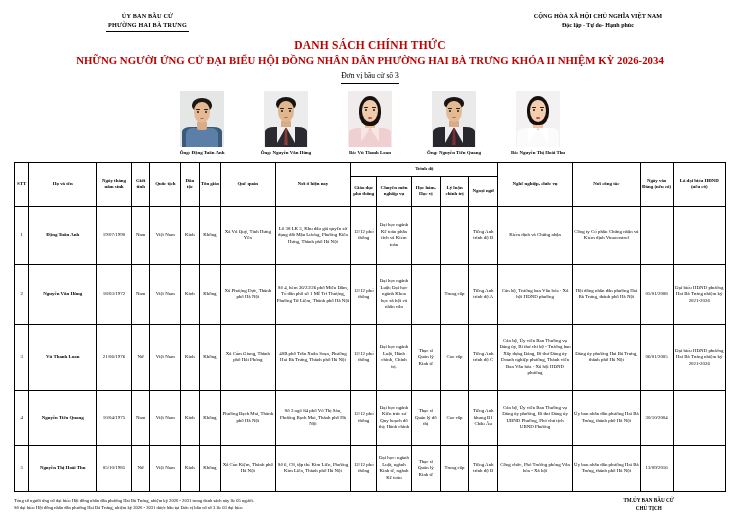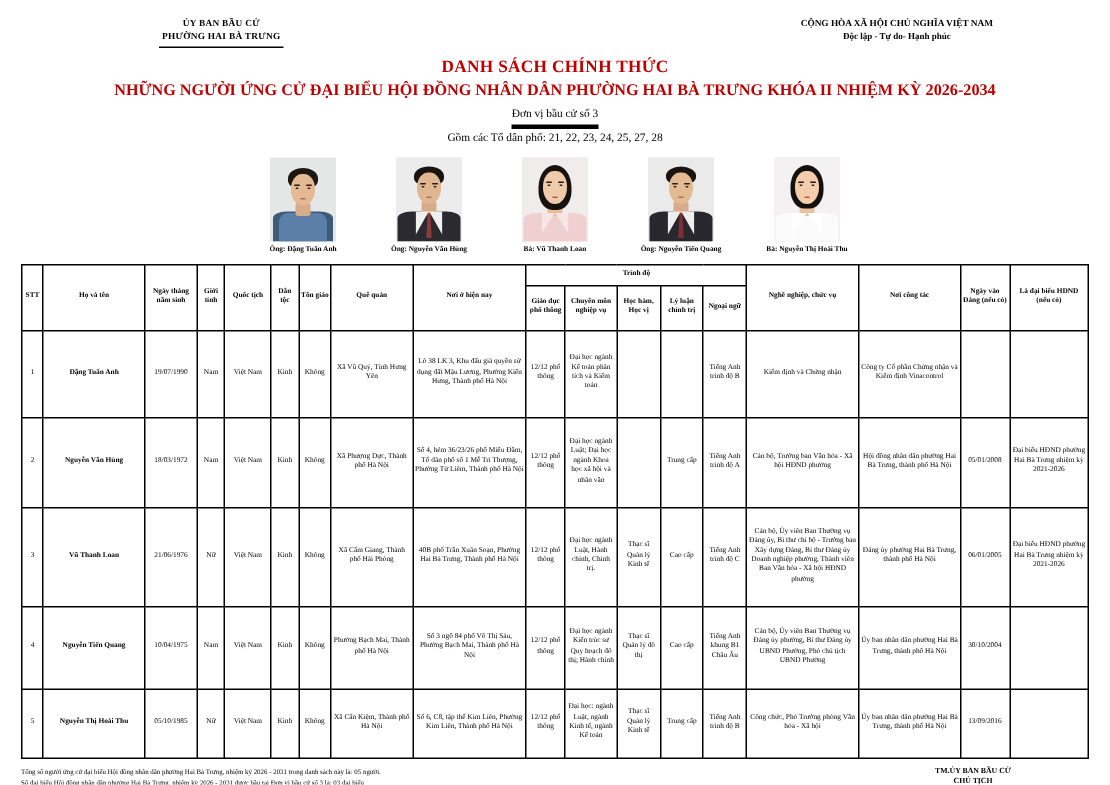--- a/index.html
+++ b/index.html
@@ -72,21 +72,21 @@
     line-height: 1.3;
     margin-top: 1px;
     white-space: nowrap;
   }
   .t-unit {
     font-size: 7.6px;
     margin-top: 4px;
     line-height: 1.4;
   }
   .t-unit .u {
-    border-bottom: 3px solid #000000;
+    border-bottom: 1px solid #000000;
     display: inline-block;
     padding-bottom: 1px;
   }
   .t-groups {
     font-size: 7.6px;
     line-height: 1.4;
     margin-top: 1px;
   }
 
   
@@ -198,21 +198,20 @@
     <div class="nation-block">
       <div class="l1">CỘNG HÒA XÃ HỘI CHỦ NGHĨA VIỆT NAM</div>
       <div class="l2">Độc lập - Tự do- Hạnh phúc</div>
     </div>
   </div>
 
   <div class="titles">
     <div class="t-main">DANH SÁCH CHÍNH THỨC</div>
     <div class="t-sub">NHỮNG NGƯỜI ỨNG CỬ ĐẠI BIỂU HỘI ĐỒNG NHÂN DÂN PHƯỜNG HAI BÀ TRƯNG KHÓA II NHIỆM KỲ 2026-2034</div>
     <div class="t-unit"><span class="u">Đơn vị bầu cử số 3</span></div>
-    <div class="t-groups">Gồm các Tổ dân phố: 21, 22, 23, 24, 25, 27, 28</div>
   </div>
 
   <div class="photo-row">
 
     <div class="photo-cell">
       <div class="portrait">
         <div class="pt-bg" style="background:#e5e6e6"></div>
         <div class="pt-body" style="left:2px;top:36px;width:40px;height:20px;background:#3c5a7a"></div>
         <div class="pt-body" style="left:6px;top:37px;width:32px;height:19px;background:#5b7fa6;border-radius:6px 6px 0 0"></div>
         <div class="pt-neck" style="left:17px;top:30px;width:10px;height:9px;background:#d8ab89"></div>

